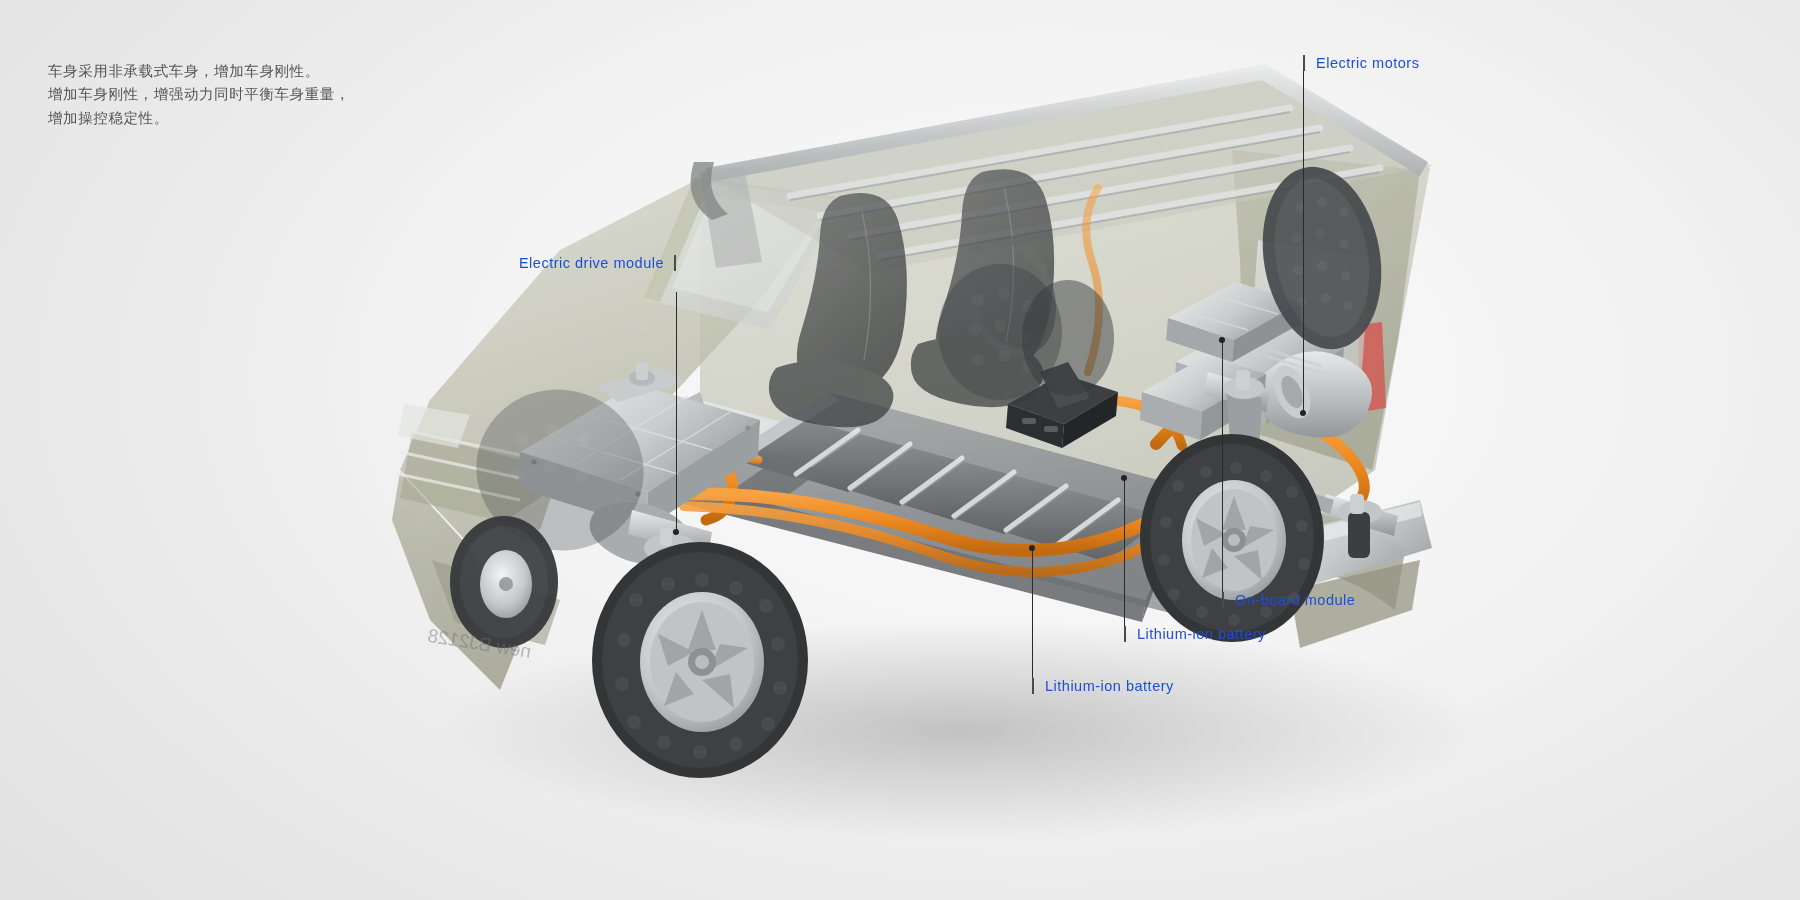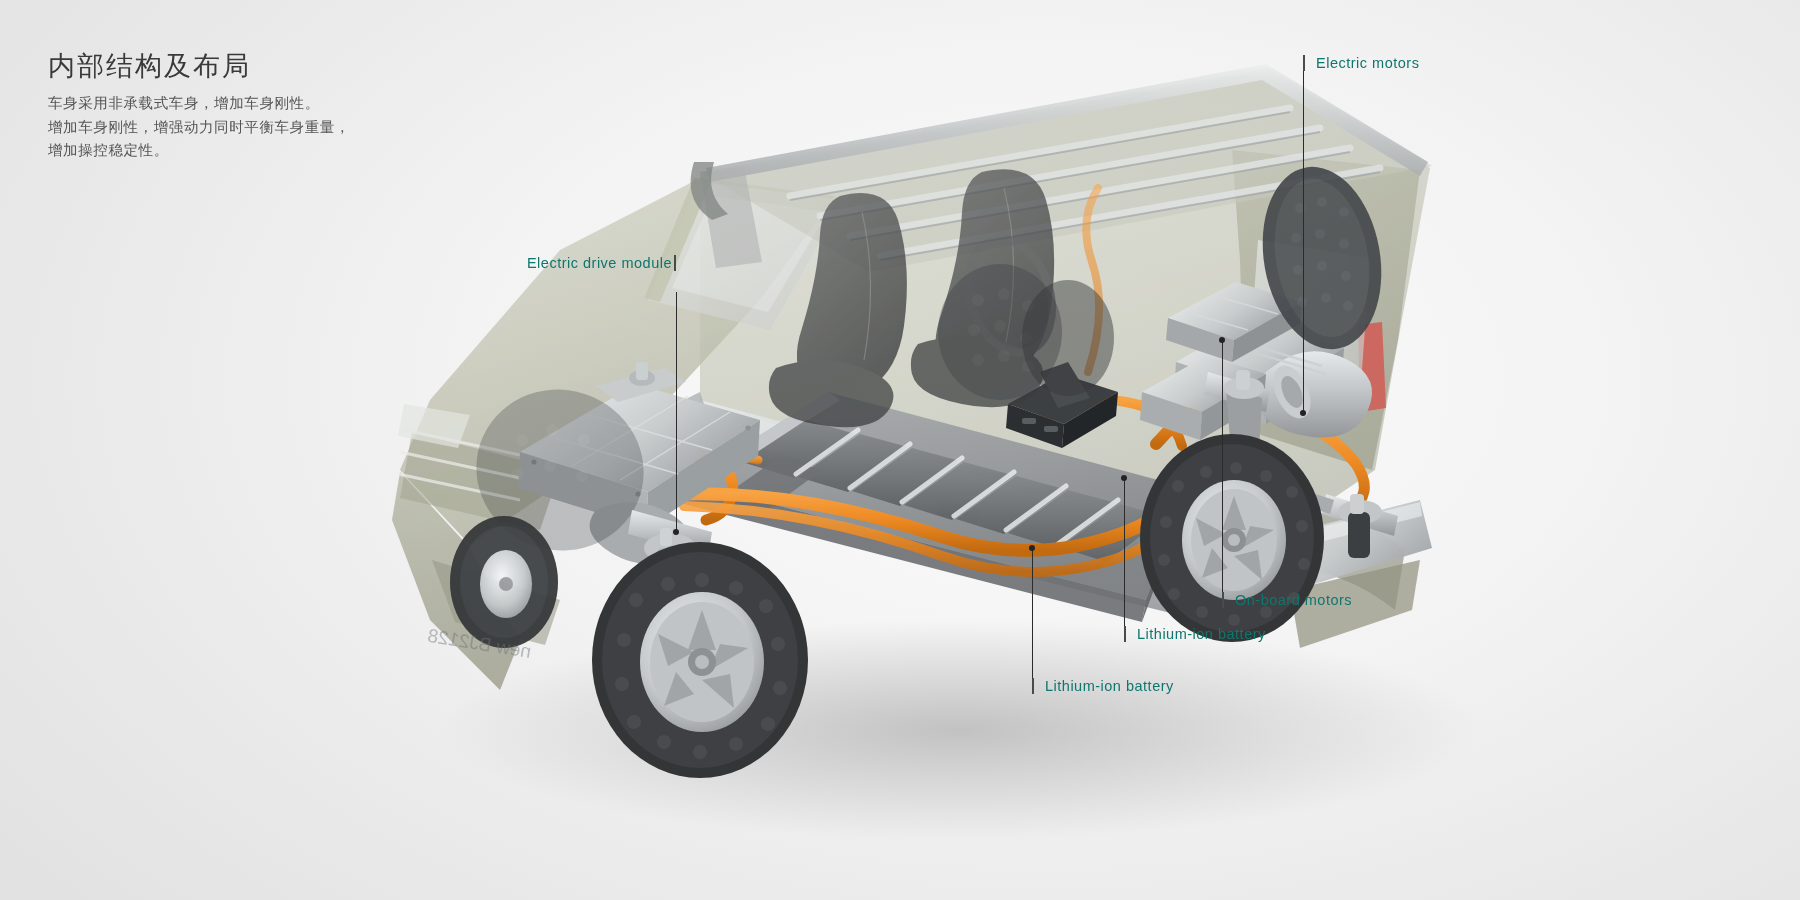--- a/index.html
+++ b/index.html
@@ -12,23 +12,23 @@
   }
   #stage{ position:absolute; inset:0; }
 
   
   .txtblock{ position:absolute; left:48px; top:50px; }
   .title{ font-size:27px; color:#3a3a3a; letter-spacing:2px; font-weight:400; line-height:1.2; }
   .body{ margin-top:10px; font-size:14.5px; color:#545454; line-height:1.62; letter-spacing:.6px; }
   .body div{ white-space:nowrap; }
 
   
-  .callout{ position:absolute; font-size:14.5px; color:#0f766e; letter-spacing:.5px; white-space:nowrap; }
+  .callout{ position:absolute; font-size:14.5px; color:#1d4ed8; letter-spacing:.5px; white-space:nowrap; }
   .callout.right{ padding-left:11px; border-left:2px solid #4a4a4a; }
-  .callout.left{ padding-right:2px; border-right:2px solid #4a4a4a; text-align:right; }
+  .callout.left{ padding-right:10px; border-right:2px solid #4a4a4a; text-align:right; }
   .leader{ position:absolute; background:#2b2b2b; width:1.4px; transform-origin:top center; }
   .leaddot{ position:absolute; width:6px; height:6px; border-radius:50%; background:#232323; }
 
   
   #car{ position:absolute; left:0; top:0; width:1800px; height:900px; }
 </style>
 </head>
 <body>
 
 <div id="stage">
@@ -421,38 +421,37 @@
     <g opacity="0.95">
       <ellipse cx="1068" cy="338" rx="46" ry="58" fill="#36383a" opacity="0.5"></ellipse>
     </g>
 
     <g opacity="0.45">
       <text x="530" y="658" transform="translate(530,658) scale(-1,1) rotate(-9) translate(-530,-658)" font-family="Liberation Sans, sans-serif" font-size="19" fill="#6e7275">new BJ2128</text>
     </g>
   </svg>
 
   <div class="txtblock">
-    <div class="title">内部结构及布局</div>
     <div class="body">
       <div>车身采用非承载式车身，增加车身刚性。</div>
       <div>增加车身刚性，增强动力同时平衡车身重量，</div>
       <div>增加操控稳定性。</div>
     </div>
   </div>
 
   <div id="callout-layer">
       <div class="leader" style="left: 1303px; top: 56px; height: 357px;"></div>
       <div class="leaddot" style="left: 1300px; top: 410px;"></div>
       <div class="callout right" style="top: 55px; left: 1303px;">Electric motors</div>
       <div class="leader" style="left: 676px; top: 292px; height: 240px;"></div>
       <div class="leaddot" style="left: 673px; top: 529px;"></div>
       <div class="callout left" style="top: 255px; left: 0px; width: 676px;">Electric drive module</div>
       <div class="leader" style="left: 1222px; top: 340px; height: 252px;"></div>
       <div class="leaddot" style="left: 1219px; top: 337px;"></div>
-      <div class="callout right" style="top: 592px; left: 1222px;">On-board motors</div>
+      <div class="callout right" style="top: 592px; left: 1222px;">On-board module</div>
       <div class="leader" style="left: 1124px; top: 478px; height: 148px;"></div>
       <div class="leaddot" style="left: 1121px; top: 475px;"></div>
       <div class="callout right" style="top: 626px; left: 1124px;">Lithium-ion battery</div>
       <div class="leader" style="left: 1032px; top: 548px; height: 130px;"></div>
       <div class="leaddot" style="left: 1029px; top: 545px;"></div>
       <div class="callout right" style="top: 678px; left: 1032px;">Lithium-ion battery</div>
     </div>
 
 </div>
 

